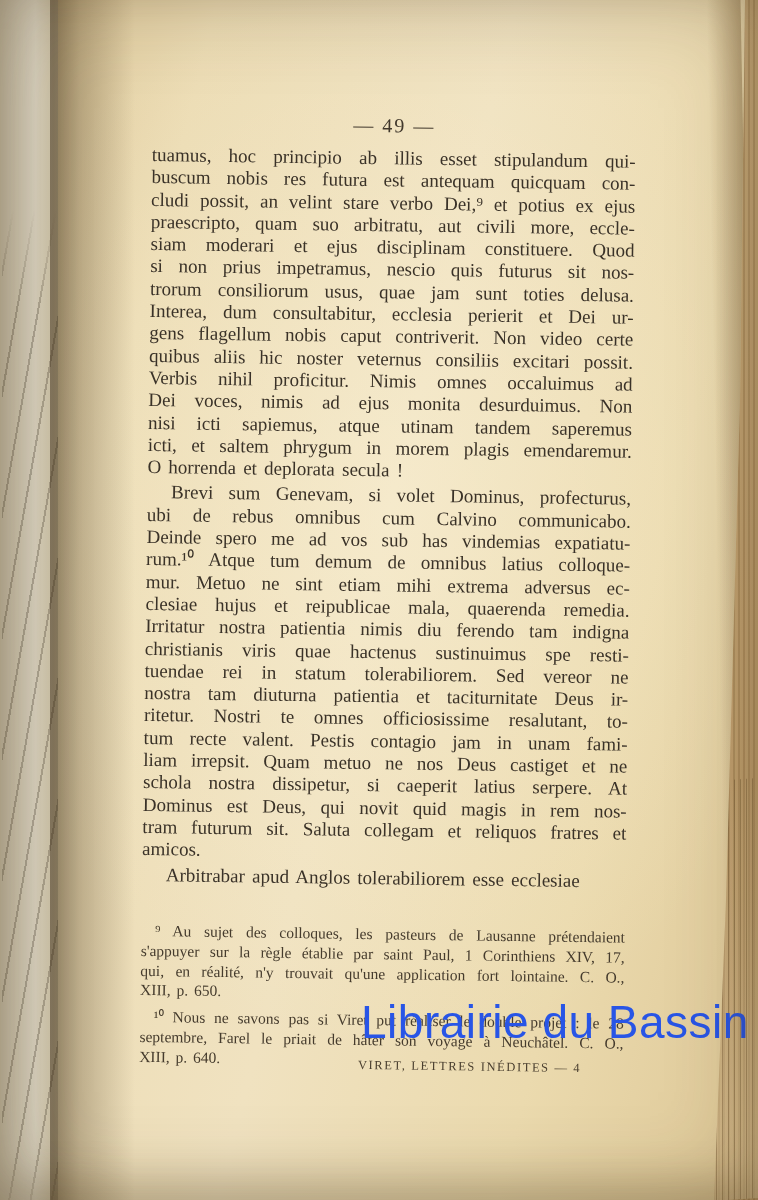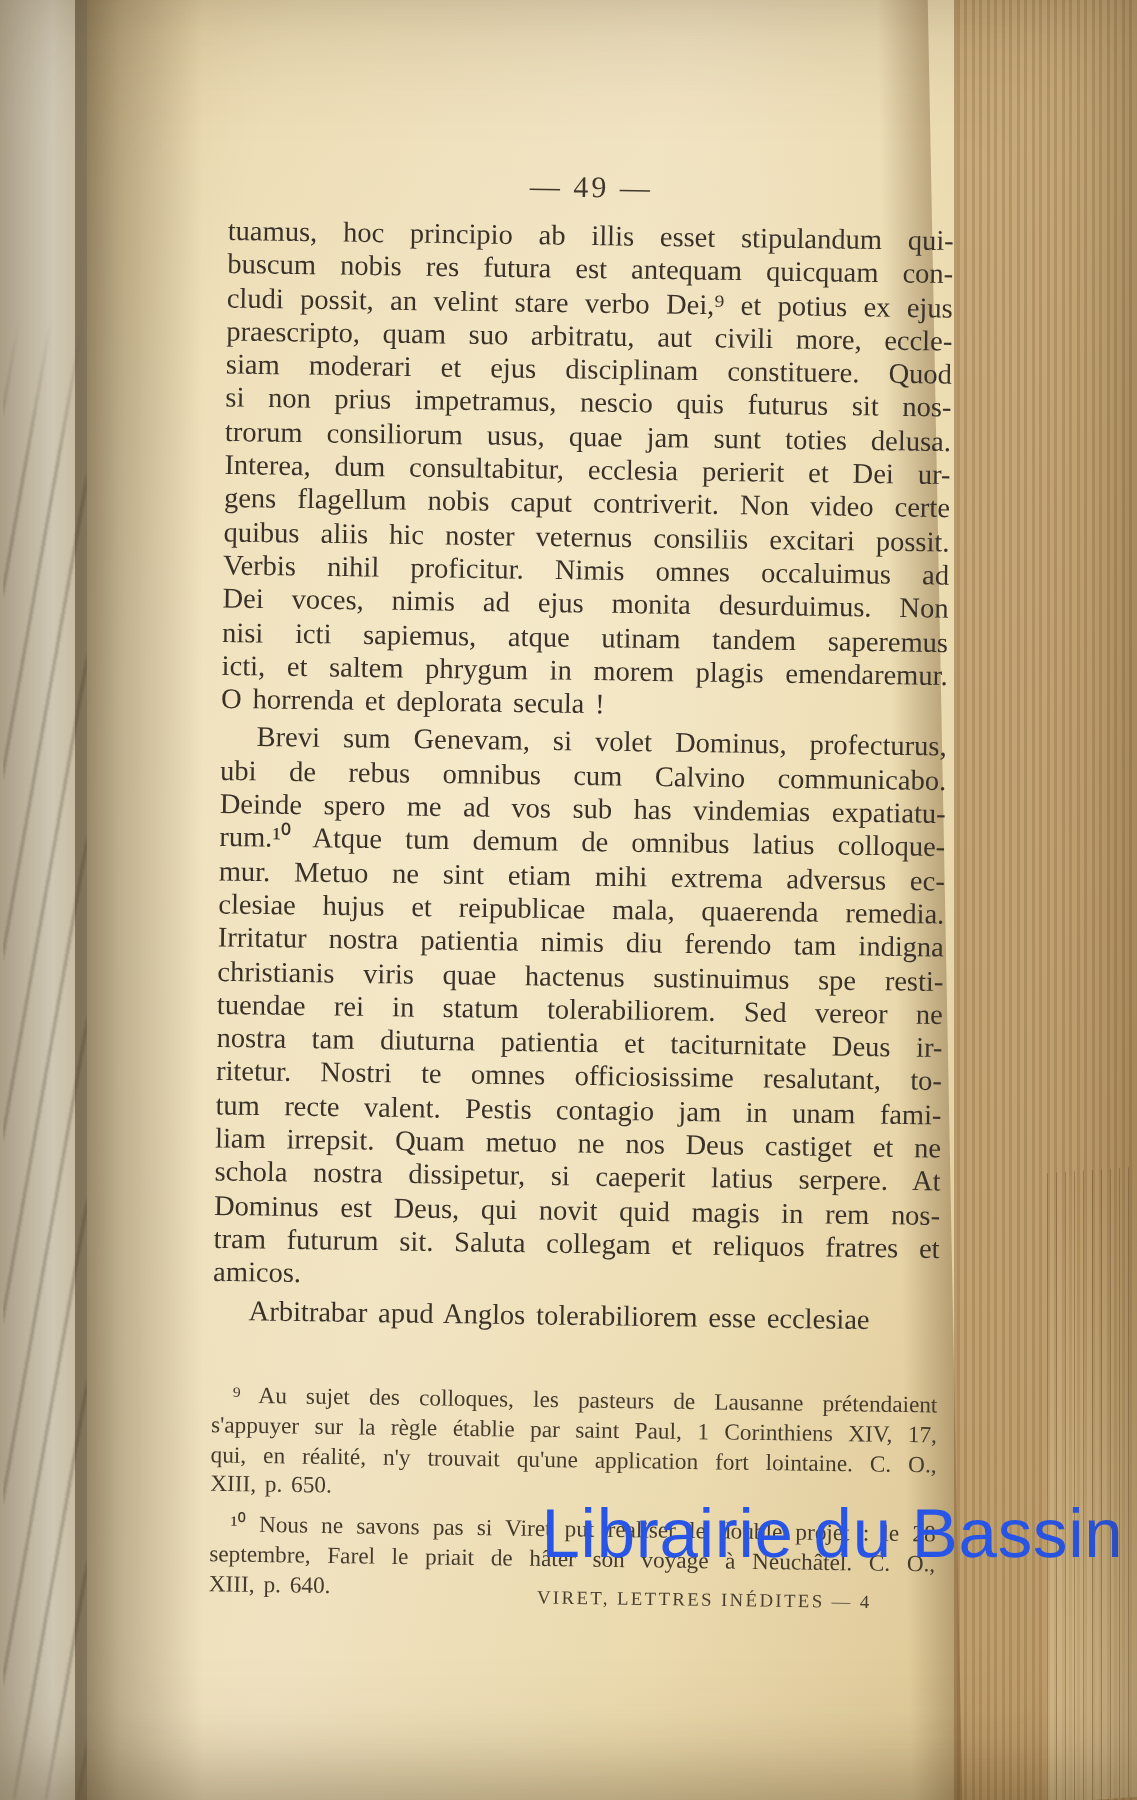--- a/index.html
+++ b/index.html
@@ -19,21 +19,21 @@
 
   
   .left-edge{position:absolute;top:0;left:0;width:64px;height:1200px;
     background:linear-gradient(to right,#c9c0a9 0%, #d9d2bf 55%, #c7bb9d 90%, #8e7c5c 100%);}
   .ghost-text{position:absolute;top:210px;left:2px;width:56px;height:990px;opacity:.55;filter:blur(.7px);
     background:repeating-linear-gradient(100deg, rgba(0,0,0,0) 0 10px, rgba(72,63,48,.55) 10px 12px, rgba(0,0,0,0) 12px 21px);
     -webkit-mask-image:linear-gradient(to bottom, rgba(0,0,0,0), #000 10%, #000 95%, rgba(0,0,0,.4));
     mask-image:linear-gradient(to bottom, rgba(0,0,0,0), #000 10%, #000 95%, rgba(0,0,0,.4));}
 
   
-  .page{position:absolute;top:0;left:58px;width:578px;height:1200px;
+  .page{position:absolute;top:0;left:58px;width:700px;height:1200px;
     background:
       radial-gradient(ellipse 620px 800px at 48% 42%, rgba(255,248,224,.35), rgba(0,0,0,0) 70%),
       linear-gradient(104deg,#e0cc9f 0%, #ecdcb4 16%, #f0e2c0 46%, #ebdaae 74%, #ddc796 100%);
     clip-path:polygon(0 0, 687px 0, 682px 400px, 668px 900px, 656px 1200px, 0 1200px);}
   .page .edge-shade{position:absolute;top:-10px;right:6px;width:34px;height:1220px;
     background:linear-gradient(to right, rgba(0,0,0,0), rgba(110,80,40,.38));
     transform:rotate(-1.1deg);}
   .gutter-shadow{position:absolute;top:0;left:50px;width:85px;height:1200px;pointer-events:none;
     background:linear-gradient(to right, rgba(58,42,20,.50) 4%, rgba(70,52,26,.28) 35%, rgba(0,0,0,0) 100%);}
   .vignette{position:absolute;inset:0;pointer-events:none;

